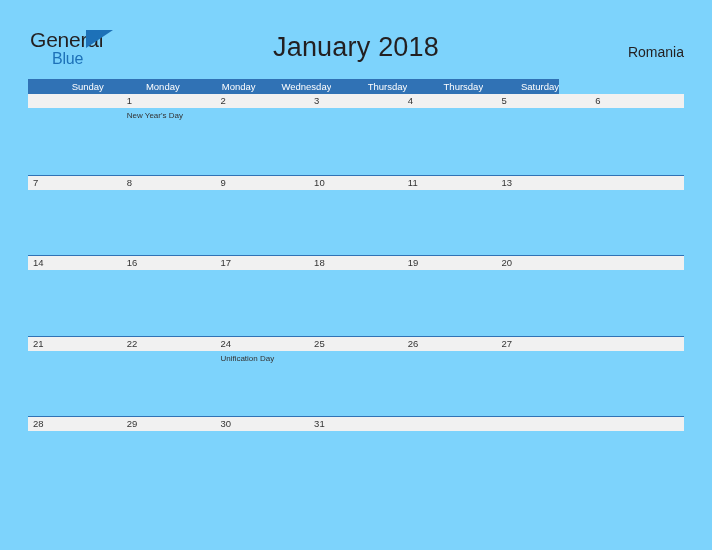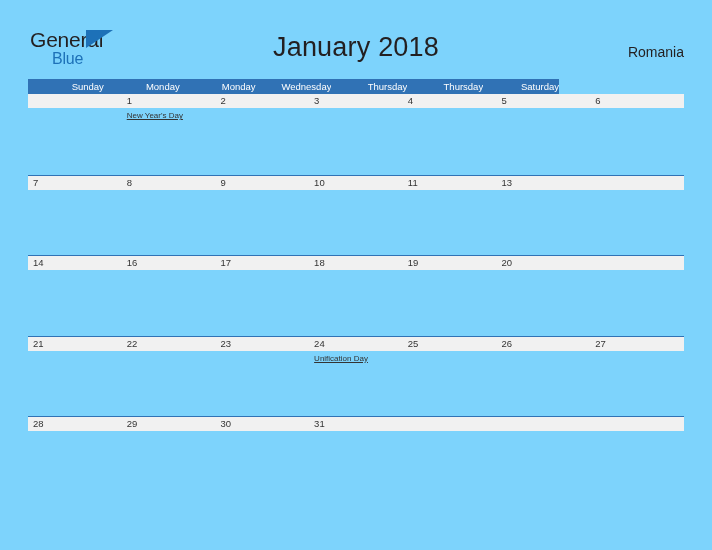--- a/index.html
+++ b/index.html
@@ -158,21 +158,20 @@
   }
   .day-events {
     position: relative;
     padding-top: 3px;
   }
   .event {
     font-size: 8px;
     line-height: 10px;
     color: #333333;
     white-space: nowrap;
-    text-decoration: underline;
   }
 </style>
 </head>
 <body>
 
 <div class="page">
 
   <div class="header">
 
     <div class="logo">
@@ -298,24 +297,20 @@
           <div class="day-cells">
             <div class="day-cell">
               <div class="day-number">21</div>
               <div class="day-events"></div>
             </div>
             <div class="day-cell">
               <div class="day-number">22</div>
               <div class="day-events"></div>
             </div>
             <div class="day-cell">
-              <div class="day-number">23</div>
-              <div class="day-events"></div>
-            </div>
-            <div class="day-cell">
               <div class="day-number">24</div>
               <div class="day-events">
                 <div class="event">Unification Day</div>
               </div>
             </div>
             <div class="day-cell">
               <div class="day-number">25</div>
               <div class="day-events"></div>
             </div>
             <div class="day-cell">

